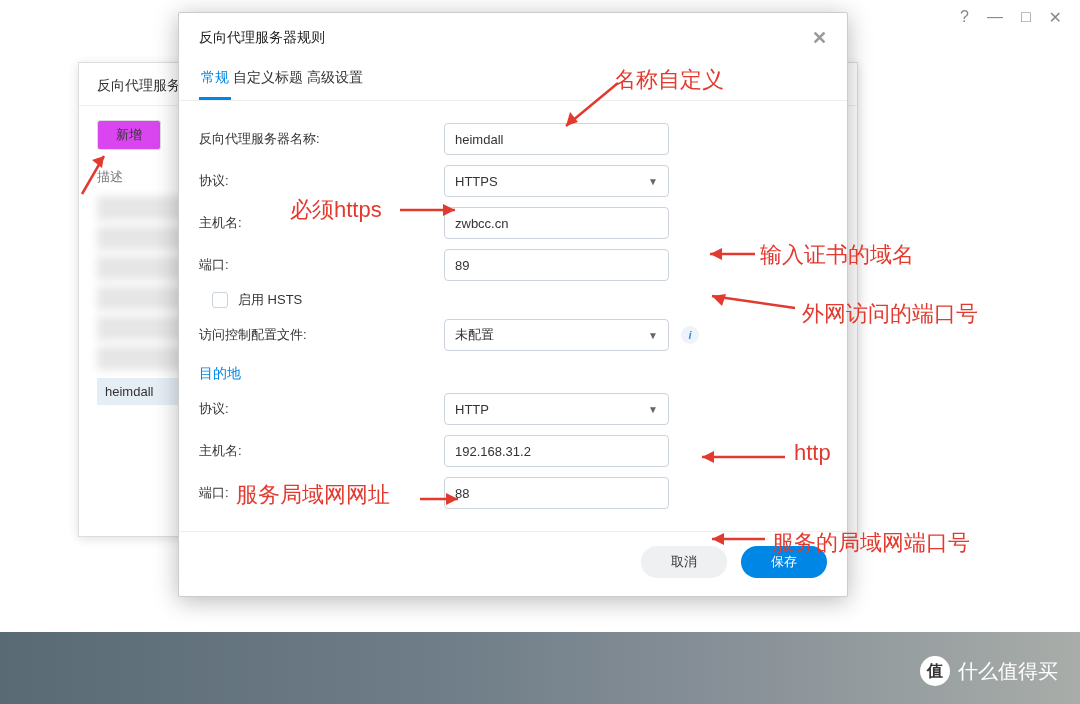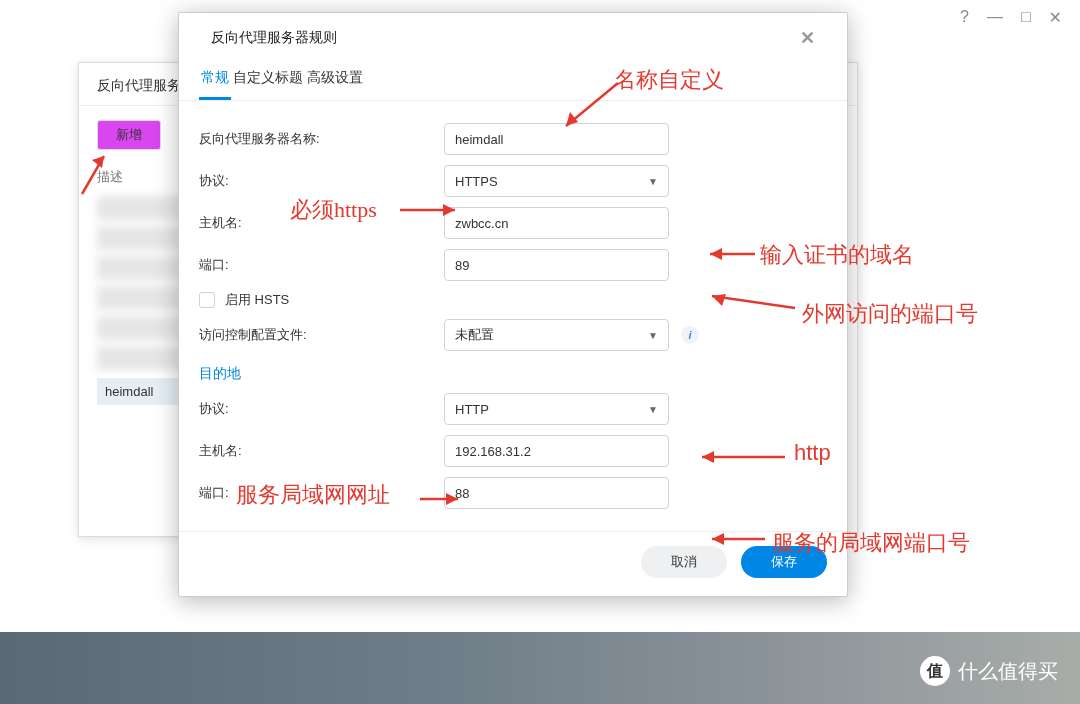--- a/index.html
+++ b/index.html
@@ -15,37 +15,37 @@
     .desc-label { margin-top: 18px; font-size: 13px; color: #777; }
     .blur-list { margin-top: 10px; }
     .blur-item { height: 30px; width: 180px; margin: 6px 0; background: #e6e6e6; border-radius: 2px; filter: blur(4px); }
     .blur-item.b1{width:130px;height:24px;}
     .blur-item.b2{width:170px;height:24px;}
     .blur-item.b3{width:150px;height:24px;}
     .blur-item.b4{width:90px;height:24px;}
     .heimdall-row { margin-top: 8px; padding: 6px 8px; background: #e6eef5; font-size: 13px; color: #333; width: 640px; }
     
     .dialog { position: absolute; left: 178px; top: 12px; width: 670px; background: #fff; border: 1px solid #ccc; box-shadow: 0 4px 24px rgba(0,0,0,0.28); border-radius: 2px; }
-    .dlg-header { display: flex; justify-content: space-between; align-items: center; padding: 14px 32px 10px; }
+    .dlg-header { display: flex; justify-content: space-between; align-items: center; padding: 14px 20px 10px; }
     .dlg-title { font-size: 14px; color: #222; }
     .close-x { font-size: 18px; color: #999; cursor: pointer; font-weight: bold;}
     
     .tabs { display: flex; padding: 0 20px; border-bottom: 1px solid #eee; }
     .tab { padding: 10px 2px; font-size: 14px; color: #333; cursor: pointer; border-bottom: 3px solid transparent; }
     .tab.active { color: #0086e5; border-bottom-color: #0086e5; font-weight: 500; }
     
     .form-body { padding: 12px 20px 6px; }
     .row { display: flex; align-items: center; margin: 10px 0; }
     .lbl { width: 245px; font-size: 13px; color: #333; }
     .fld { flex: 1; }
     .input, .select { width: 225px; height: 32px; border: 1px solid #ccd3da; border-radius: 4px; padding: 0 10px; font-size: 13px; color: #333; background: #fff; display: flex; align-items: center; justify-content: space-between; }
     .select { cursor: pointer; }
     .caret { color: #666; font-size: 10px; }
     .section { color: #0086e5; font-size: 14px; margin: 14px 0 6px; }
-    .chk { display: inline-flex; align-items: center; gap: 10px; font-size: 13px; color: #333; margin-left:0;}
+    .chk { display: inline-flex; align-items: center; gap: 10px; font-size: 13px; color: #333; margin-left:13px;}
     .chk-box { width: 16px; height: 16px; border: 1px solid #ccd3da; border-radius: 3px; display:inline-block;}
     .info-icon { display:inline-flex;align-items:center;justify-content:center;width:18px;height:18px;border-radius:50%;background:#eef3fa;color:#3a8be0;font-size:11px;font-style:italic;font-weight:bold;margin-left:12px;}
     
     .footer { display: flex; justify-content: flex-end; gap: 14px; padding: 14px 20px 18px; border-top: 1px solid #eee; margin-top:6px;}
     .btn { padding: 7px 30px; border-radius: 16px; font-size: 13px; cursor: pointer; border: none; }
     .btn-cancel { background: #eef0f2; color: #333; }
     .btn-save { background: #0086e5; color: #fff; }
     
     .anno { position: absolute; color: #e33a2f; font-size: 22px; font-weight: 500; white-space: nowrap; }
     .arrow-svg { position: absolute; pointer-events: none; }
@@ -170,21 +170,21 @@
         </div>
     </div>
   </div>
   <div class="footer">
     <button class="btn btn-cancel">取消</button>
     <button class="btn btn-save">保存</button>
   </div>
 </div>
 
 <div class="anno" style="left:614px;top:65px;">名称自定义</div>
-<div class="anno" style="left:290px;top:195px;font-family:Liberation Serif, serif;">必须https</div>
+<div class="anno" style="left:290px;top:195px;">必须https</div>
 <div class="anno" style="left:760px;top:240px;">输入证书的域名</div>
 <div class="anno" style="left:802px;top:299px;">外网访问的端口号</div>
 <div class="anno" style="left:794px;top:440px;">http</div>
 <div class="anno" style="left:236px;top:480px;">服务局域网网址</div>
 <div class="anno" style="left:772px;top:528px;">服务的局域网端口号</div>
 
 <svg class="arrow-svg" style="left:548px;top:78px;width:80px;height:60px;">
     <line x1="70" y1="5" x2="18" y2="48"></line>
     <polygon points="18,48 30,44 22,34"></polygon>
   </svg>

